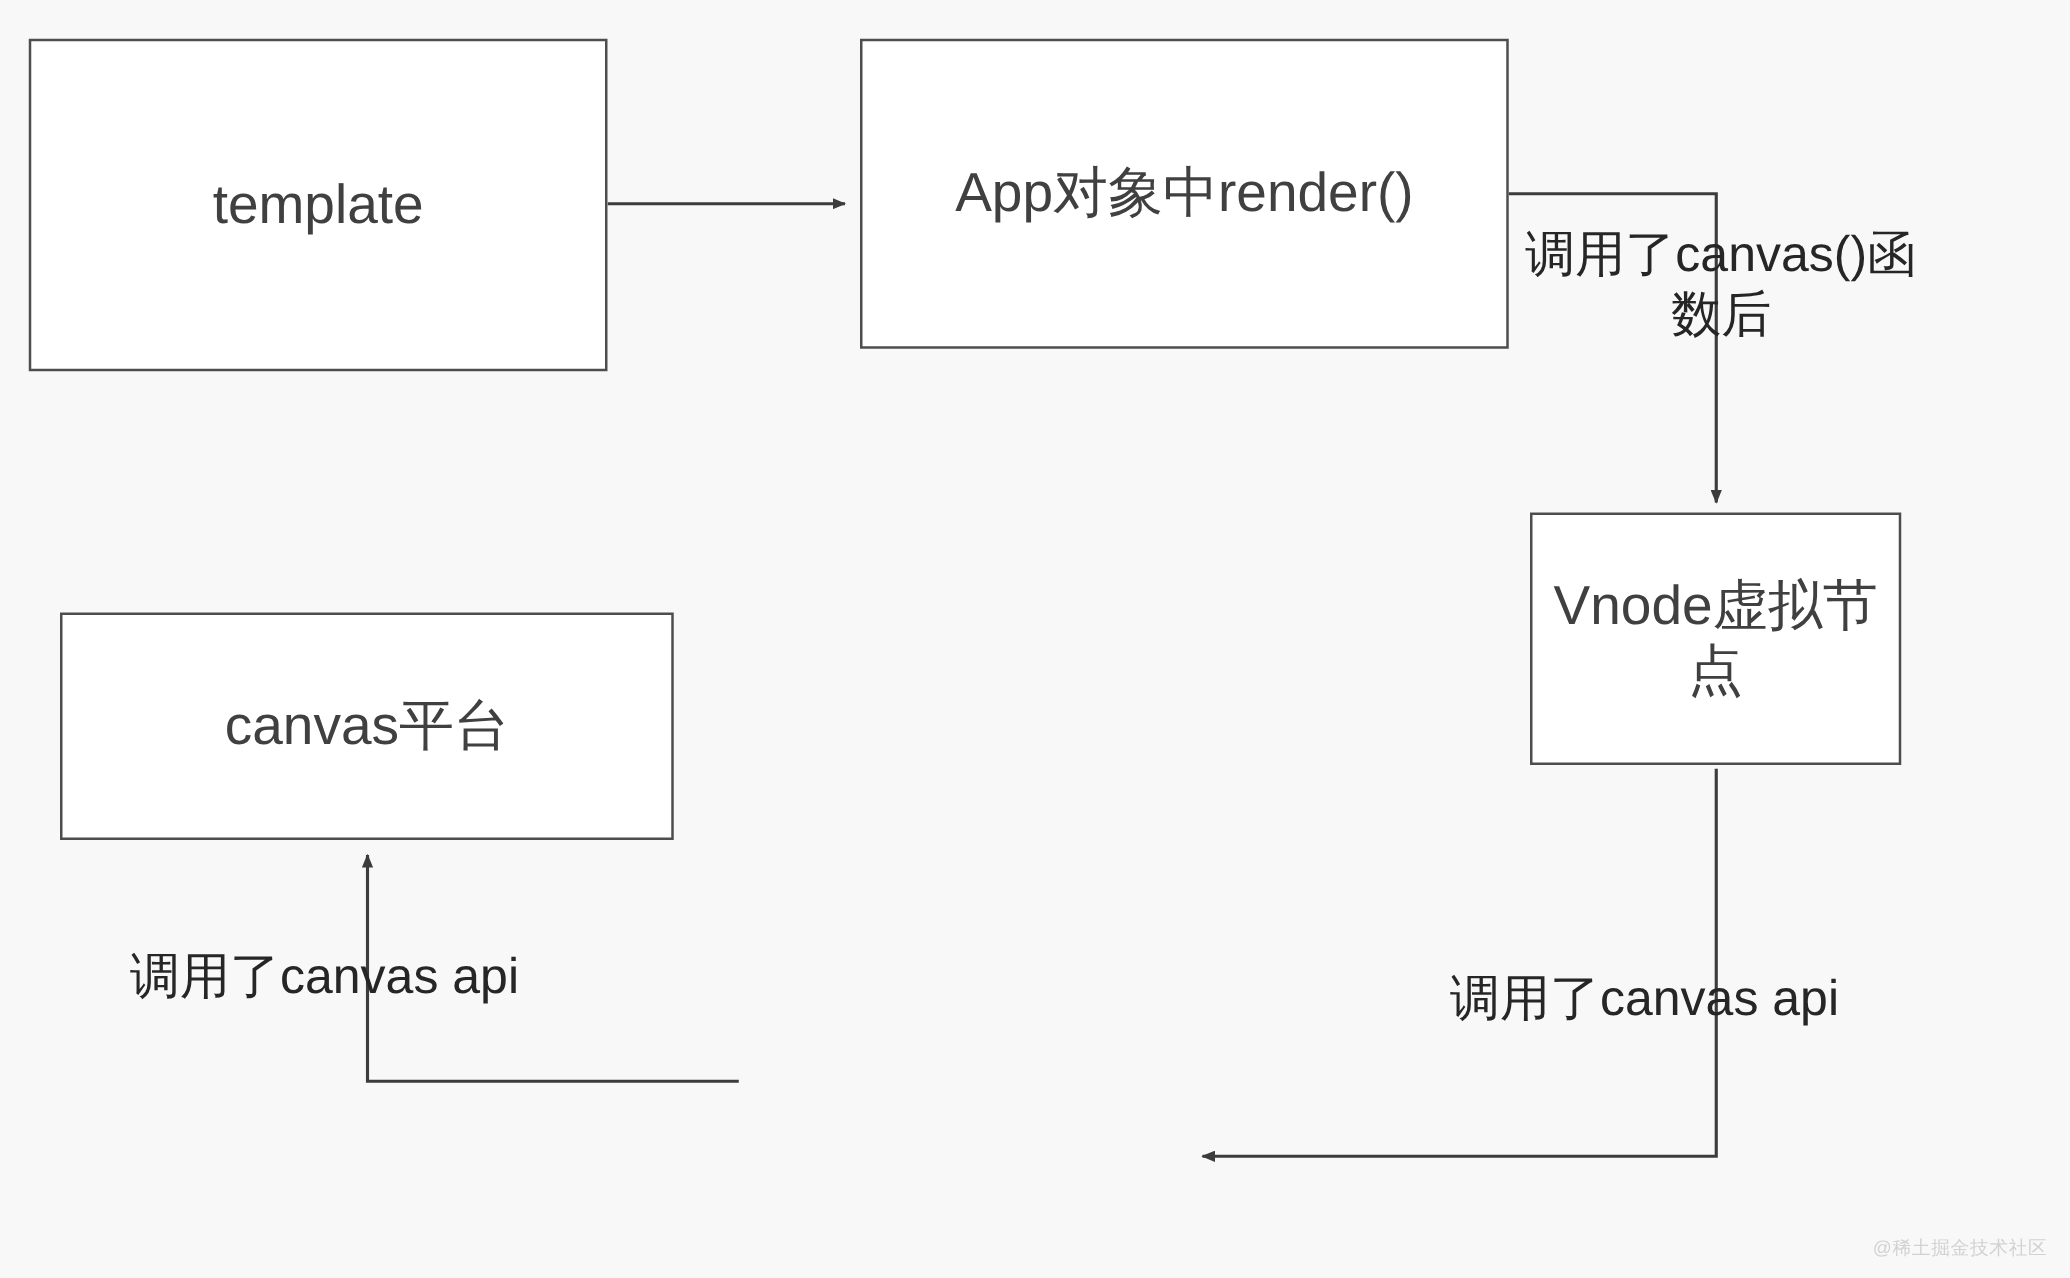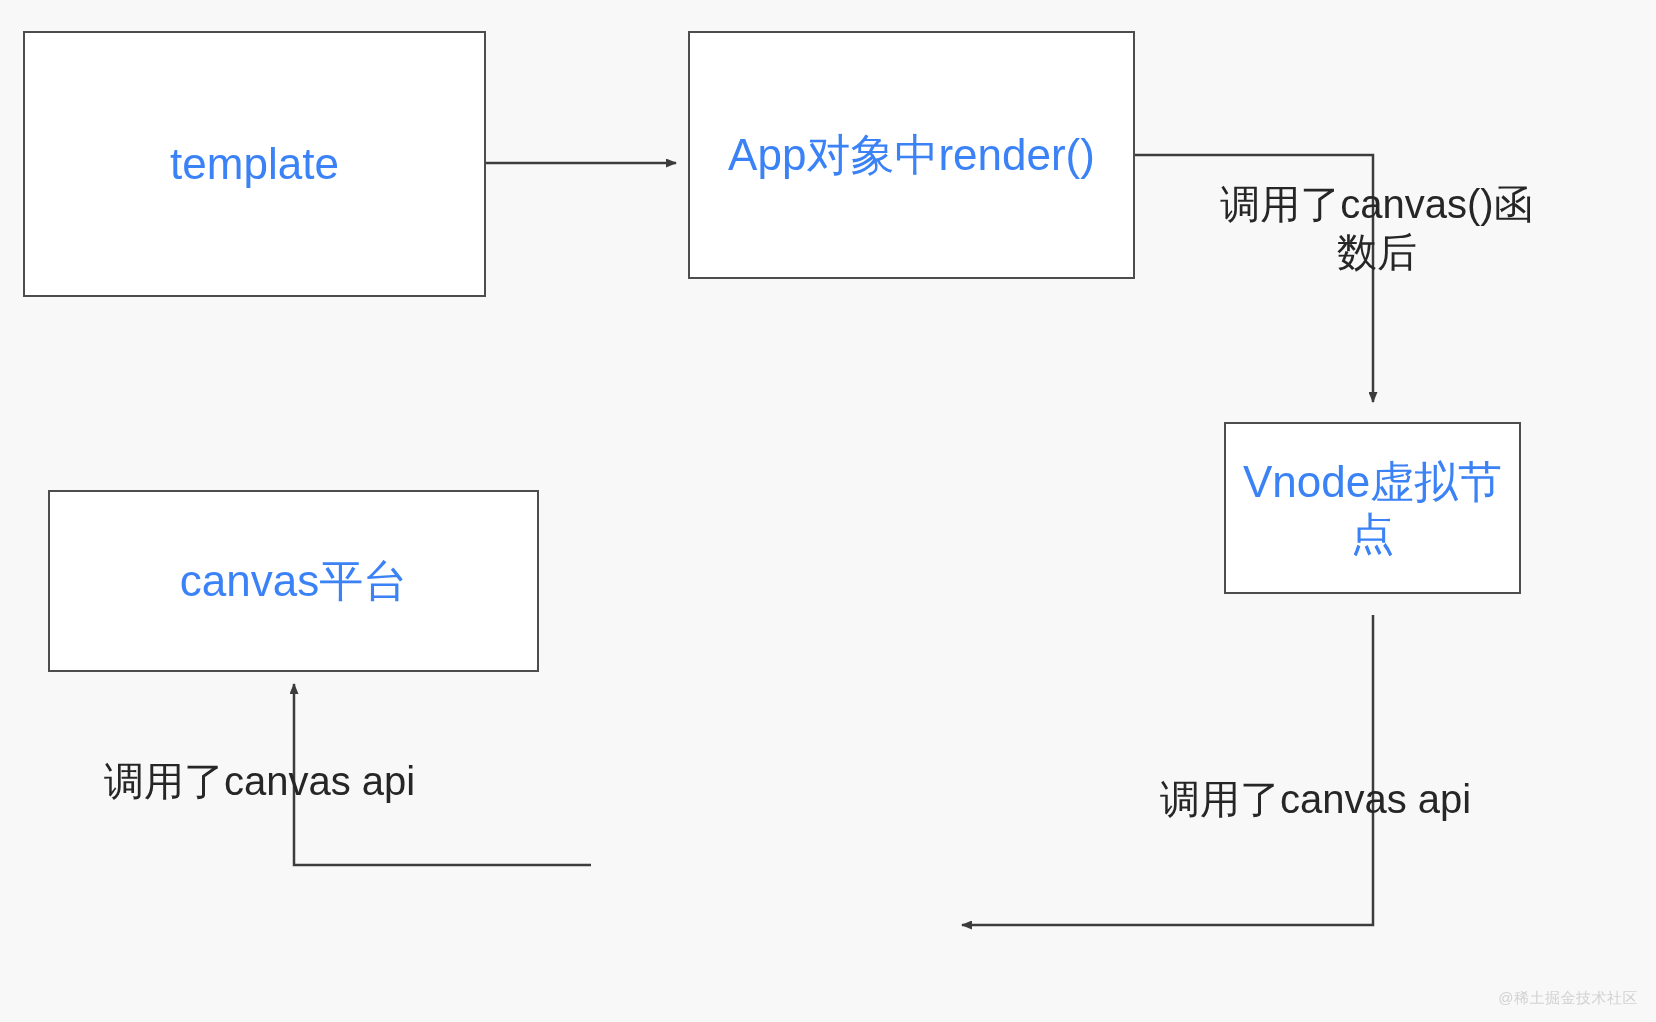--- a/index.html
+++ b/index.html
@@ -24,42 +24,42 @@
   }
   .node-box {
     position: absolute;
     background: #ffffff;
     border: 2px solid #4d4d4d;
     box-sizing: border-box;
     display: flex;
     align-items: center;
     justify-content: center;
     text-align: center;
-    color: #3b82f6;
+    color: #404040;
     line-height: 1.18;
     z-index: 3;
   }
   .node-label {
     display: block;
     padding: 0 6px;
     font-size: 44px;
     font-weight: 400;
     letter-spacing: 0px;
     white-space: pre-line;
   }
 
   
   #node-template {
     left: 23px; top: 31px; width: 463px; height: 266px;
   }
   #node-app-render {
-    left: 688px; top: 31px; width: 447px; height: 248px;
+    left: 688px; top: 31px; width: 519px; height: 248px;
   }
   #node-vnode {
-    left: 1224px; top: 422px; width: 297px; height: 172px;
+    left: 1224px; top: 410px; width: 297px; height: 202px;
   }
   #node-canvas-platform {
     left: 48px; top: 490px; width: 491px; height: 182px;
   }
   #node-real-canvas {
     left: 591px; top: 781px; width: 359px; height: 167px;
   }
 
   
   #connectors {

